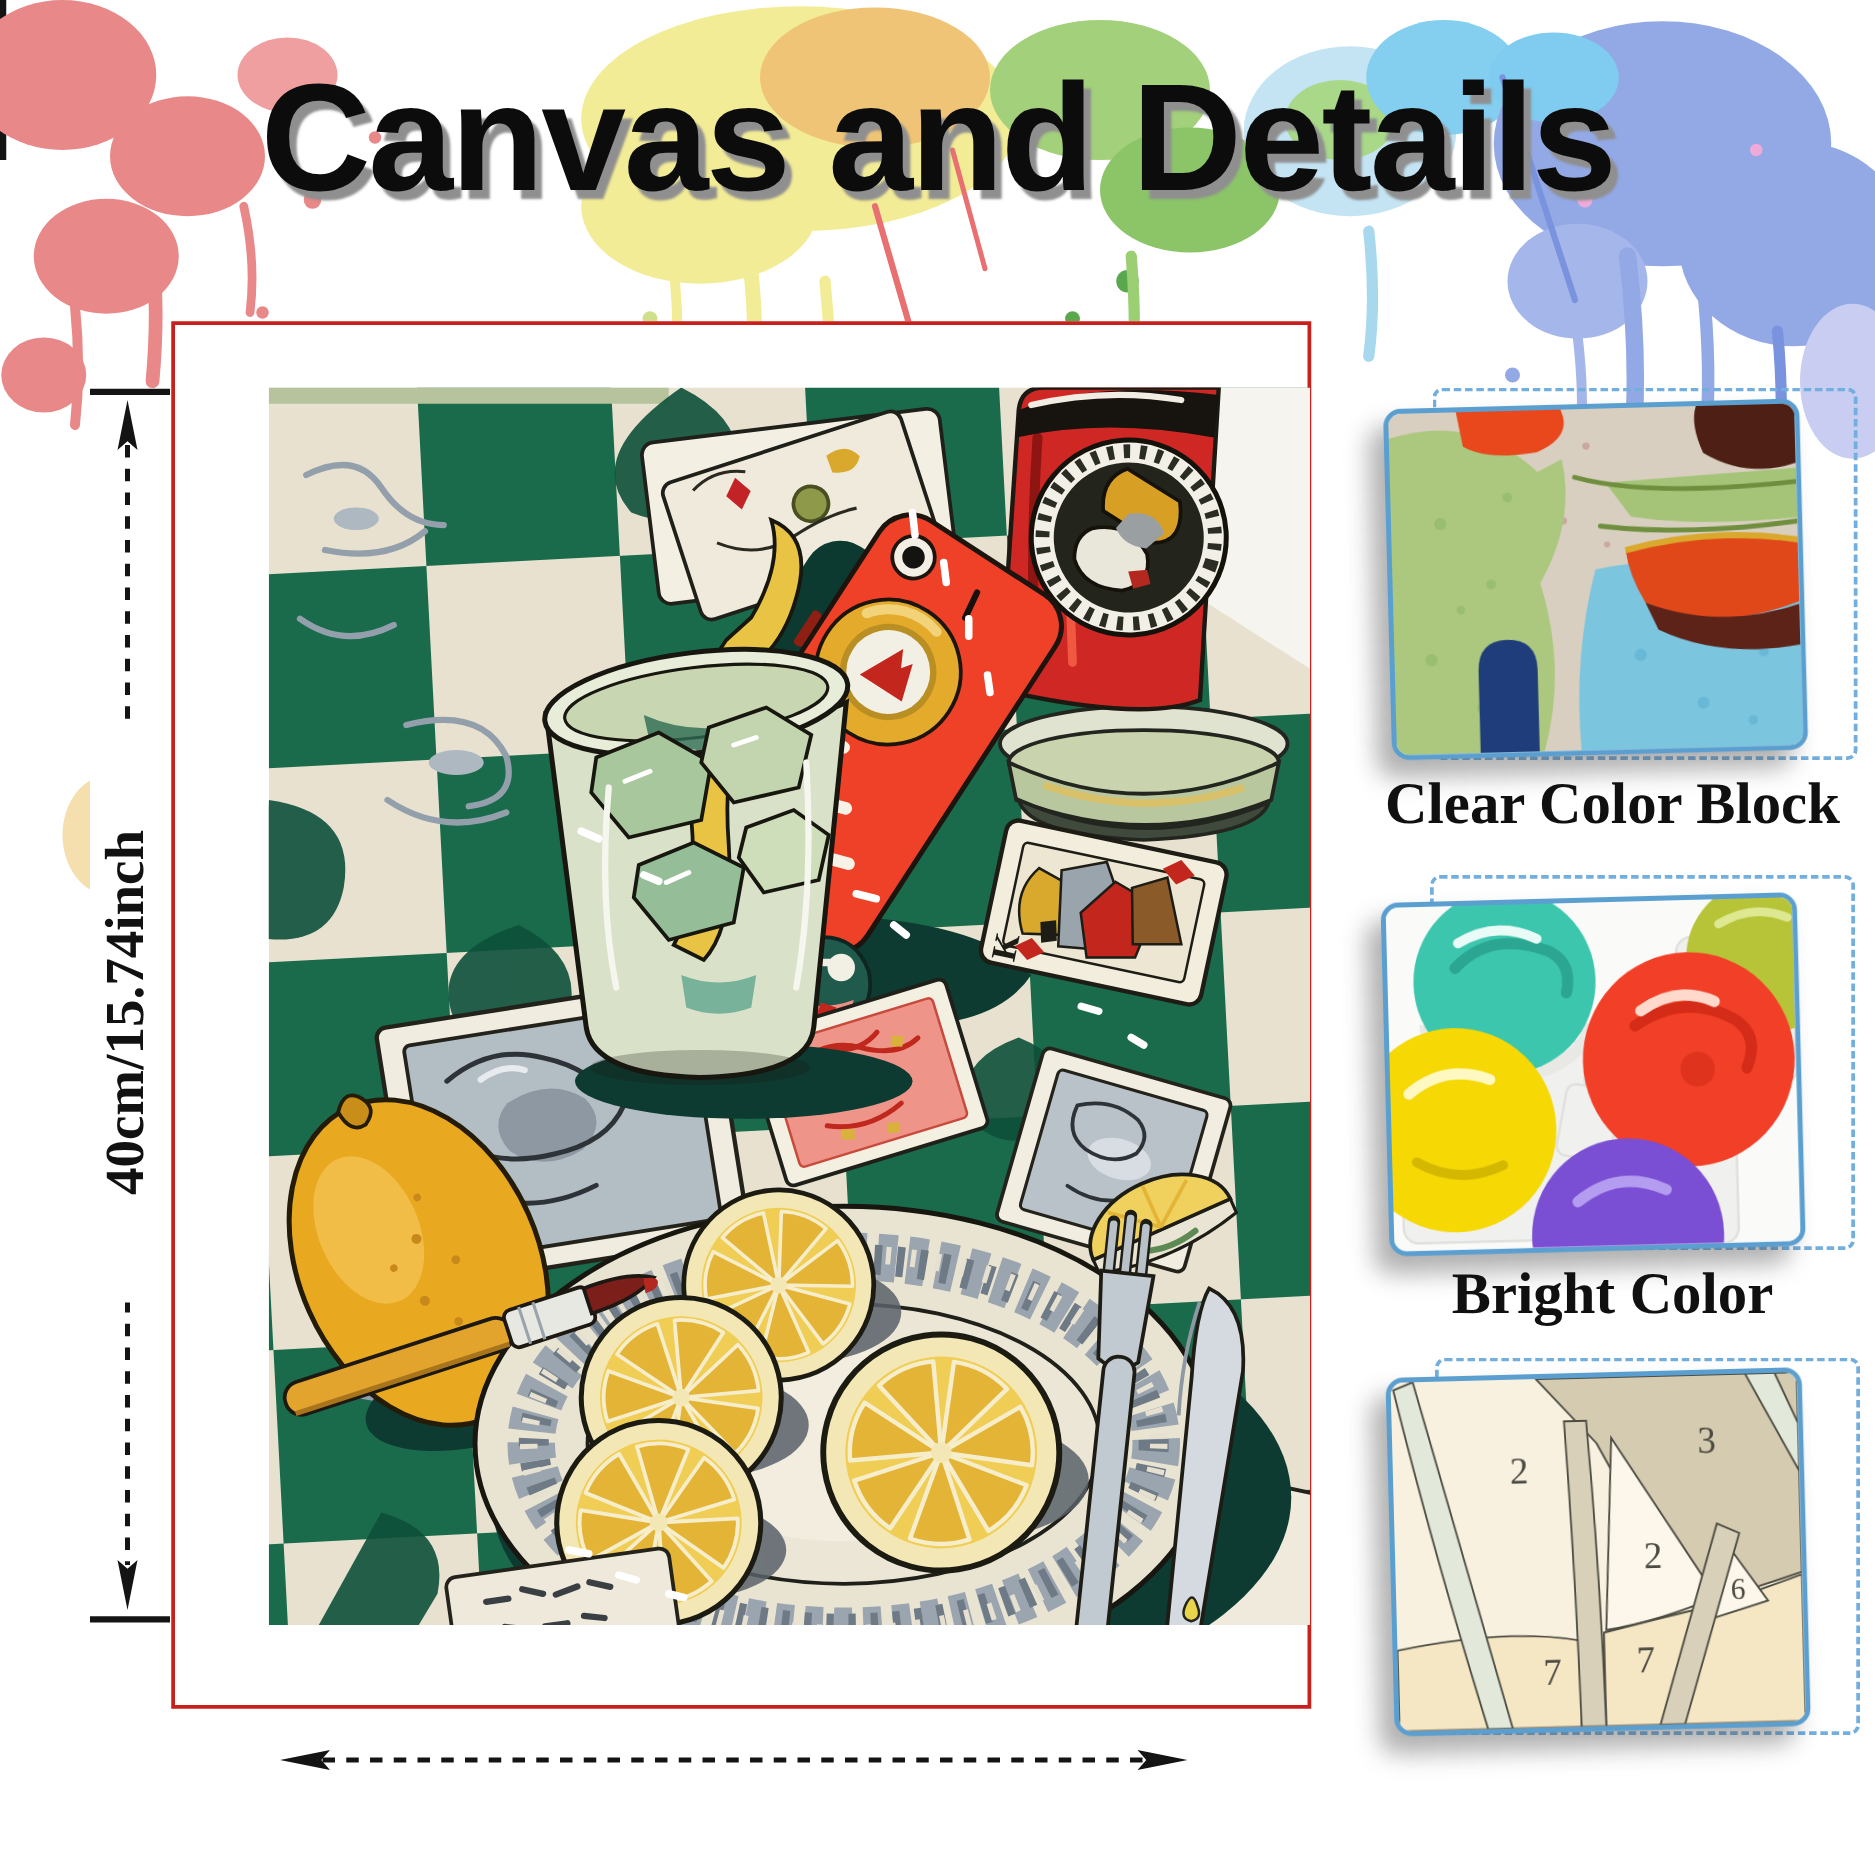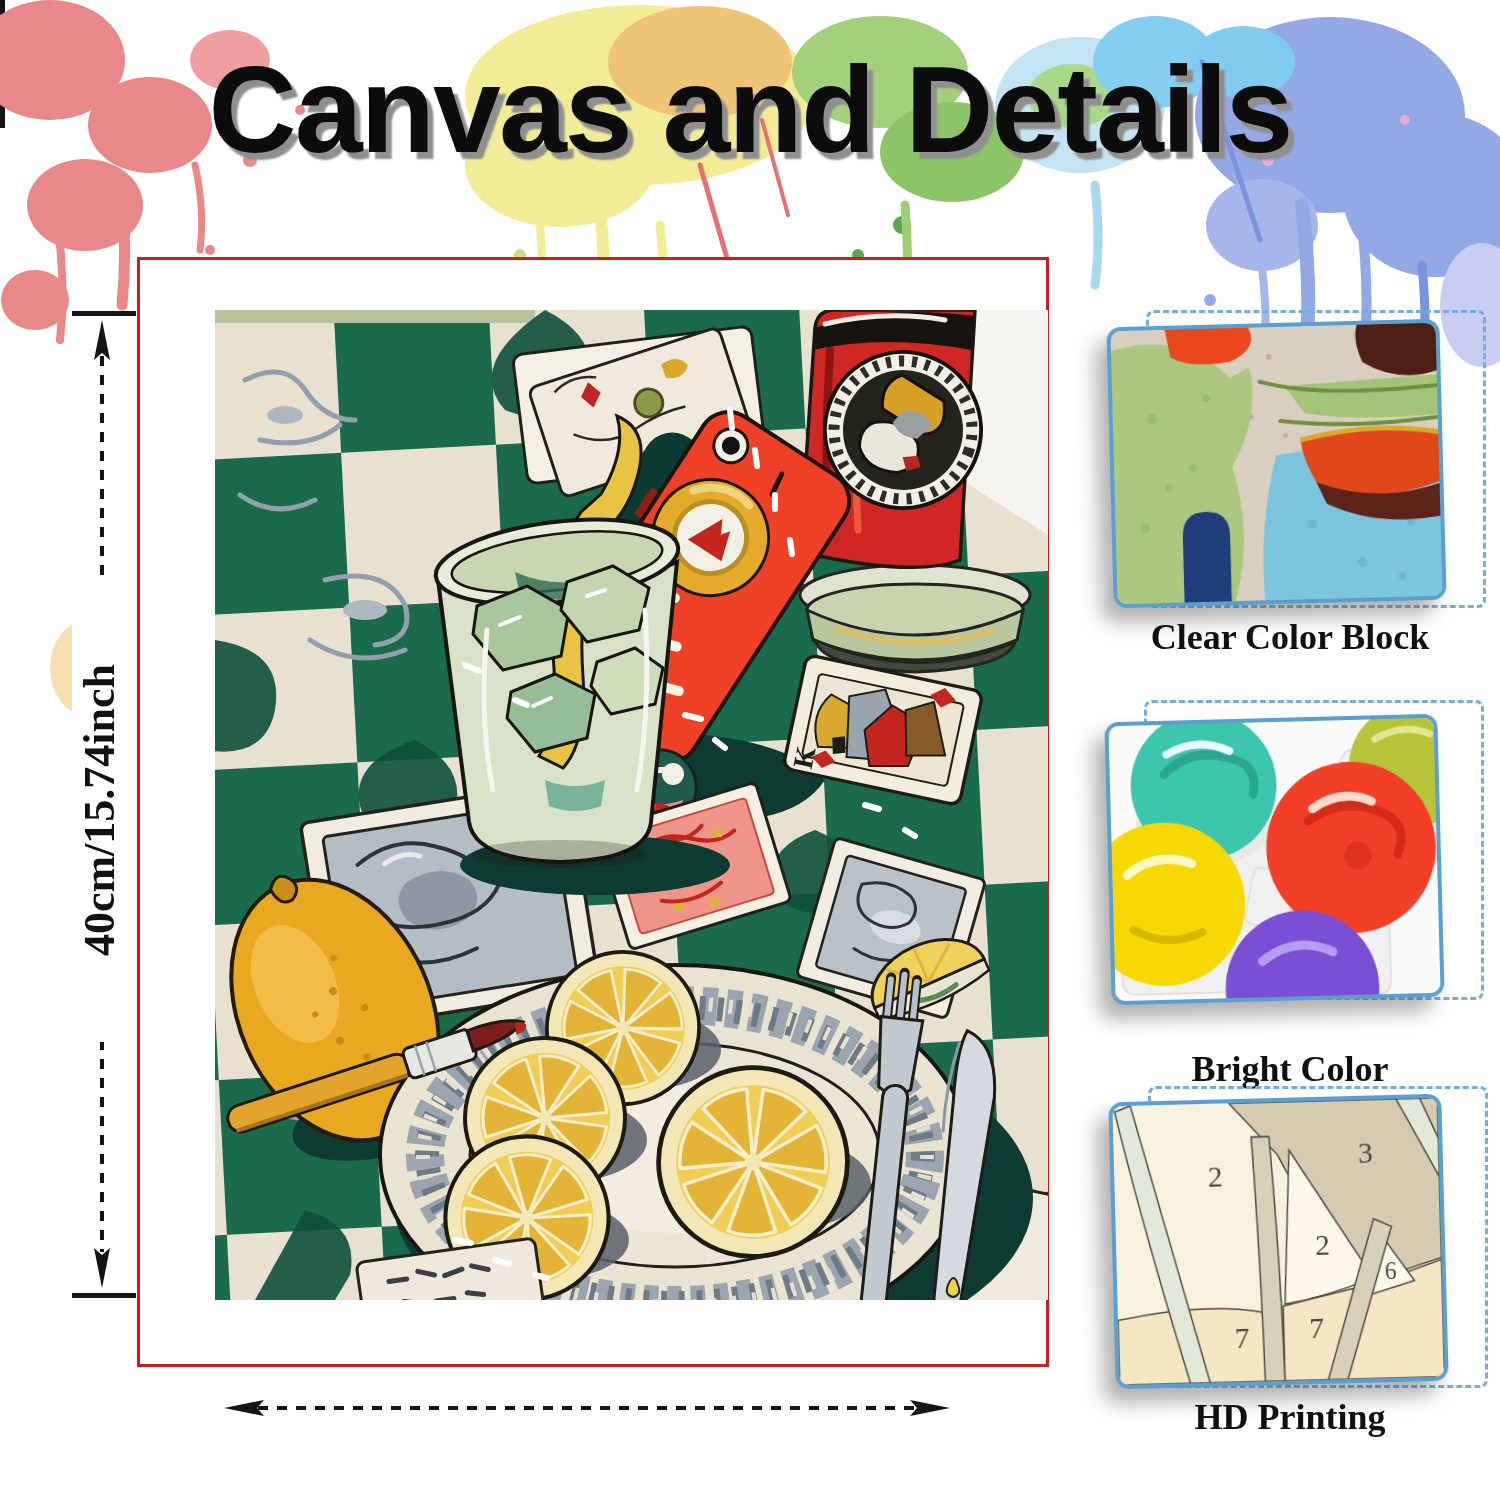--- a/index.html
+++ b/index.html
@@ -27,21 +27,21 @@
   .vlabel{position:absolute;left:-132px;top:782px;width:464px;height:56px;line-height:56px;
           transform:rotate(-90deg);}
   .hlabel{position:absolute;left:363px;top:1381px;width:450px;height:52px;line-height:52px;}
   
   .dashedbox{position:absolute;border:3px dashed #72aede;border-radius:8px;}
   .thumb{position:absolute;border:4px solid #5b9fd0;border-radius:14px;overflow:hidden;
          background:#fff;transform:rotate(-1.5deg);
          filter:drop-shadow(-12px 14px 10px rgba(80,80,80,0.45));}
   .thumb svg{display:block;width:100%;height:100%;}
   .dlabel{position:absolute;left:1095px;width:390px;text-align:center;color:#101010;
-          font-family:"Liberation Serif",serif;font-weight:700;font-size:36px;white-space:nowrap;}
+          font-family:"Liberation Serif",serif;font-weight:700;font-size:47px;white-space:nowrap;}
 </style>
 </head>
 <body>
 
 <div class="page">
 
   <svg class="abs" style="left:0;top:0" width="1500" height="780" viewBox="0 0 1500 780">
     <g fill="#e98888">
       <ellipse cx="50" cy="60" rx="75" ry="60"></ellipse>
       <ellipse cx="150" cy="125" rx="62" ry="48"></ellipse>
@@ -523,21 +523,21 @@
         <circle cx="52" cy="180" r="82" fill="#f5d804"></circle>
         <path d="M15,150 q30,-24 66,-10" stroke="#fff8c0" stroke-width="9" fill="none" stroke-linecap="round"></path>
         <path d="M20,205 q34,20 70,4" stroke="#d4b800" stroke-width="8" fill="none" stroke-linecap="round"></path>
       </g>
       <g>
         <circle cx="190" cy="268" r="78" fill="#7a4fd4"></circle>
         <path d="M150,240 q34,-26 72,-8" stroke="#b49cf0" stroke-width="9" fill="none" stroke-linecap="round"></path>
       </g>
     </svg>
   </div>
-  <div class="dlabel" style="top:1048px;">Bright Color</div>
+  <div class="dlabel" style="top:1008px;">Bright Color</div>
 
   <div class="dashedbox" style="left:1148px;top:1086px;width:334px;height:296px;"></div>
   <div class="thumb" style="left:1112px;top:1098px;width:325px;height:279px;">
     <svg viewBox="0 0 330 276" preserveAspectRatio="none" font-family="Liberation Serif, serif" fill="#4a4a42">
       <rect width="330" height="276" fill="#f9f1e0"></rect>
       <path d="M118,0 L330,0 L330,158 L256,180 Q200,120 166,52 Z" fill="#d5cbb0" stroke="#4c4c42" stroke-width="1.5"></path>
       <path d="M178,48 L260,176 Q214,194 170,200 Z" fill="#fdf6ea" stroke="#4c4c42" stroke-width="1.5"></path>
       <path d="M0,212 Q90,196 150,208 L148,276 L0,276 Z" fill="#f5e6c4" stroke="#4c4c42" stroke-width="1.5"></path>
       <path d="M168,202 Q230,188 262,182 L330,160 L330,276 L168,276 Z" fill="#f5e6c4" stroke="#4c4c42" stroke-width="1.5"></path>
       <path d="M268,132 L302,180 L246,196 Z" fill="#fdf6ea" stroke="#4c4c42" stroke-width="1.5"></path>
@@ -546,15 +546,14 @@
       <path d="M262,118 L280,126 L232,276 L212,276 Z" fill="#d8d0b8" stroke="#4c4c42" stroke-width="1.5"></path>
       <path d="M288,0 L312,0 L330,40 L330,78 Z" fill="#e2e9da" stroke="#4c4c42" stroke-width="1.5"></path>
       <text x="95" y="82" font-size="30">2</text>
       <text x="248" y="62" font-size="30">3</text>
       <text x="202" y="152" font-size="30">2</text>
       <text x="272" y="178" font-size="24">6</text>
       <text x="118" y="242" font-size="30">7</text>
       <text x="194" y="234" font-size="30">7</text>
     </svg>
   </div>
-  <div class="dlabel" style="top:1396px;">HD Printing</div>
 
 </div>
 
 </body></html>

